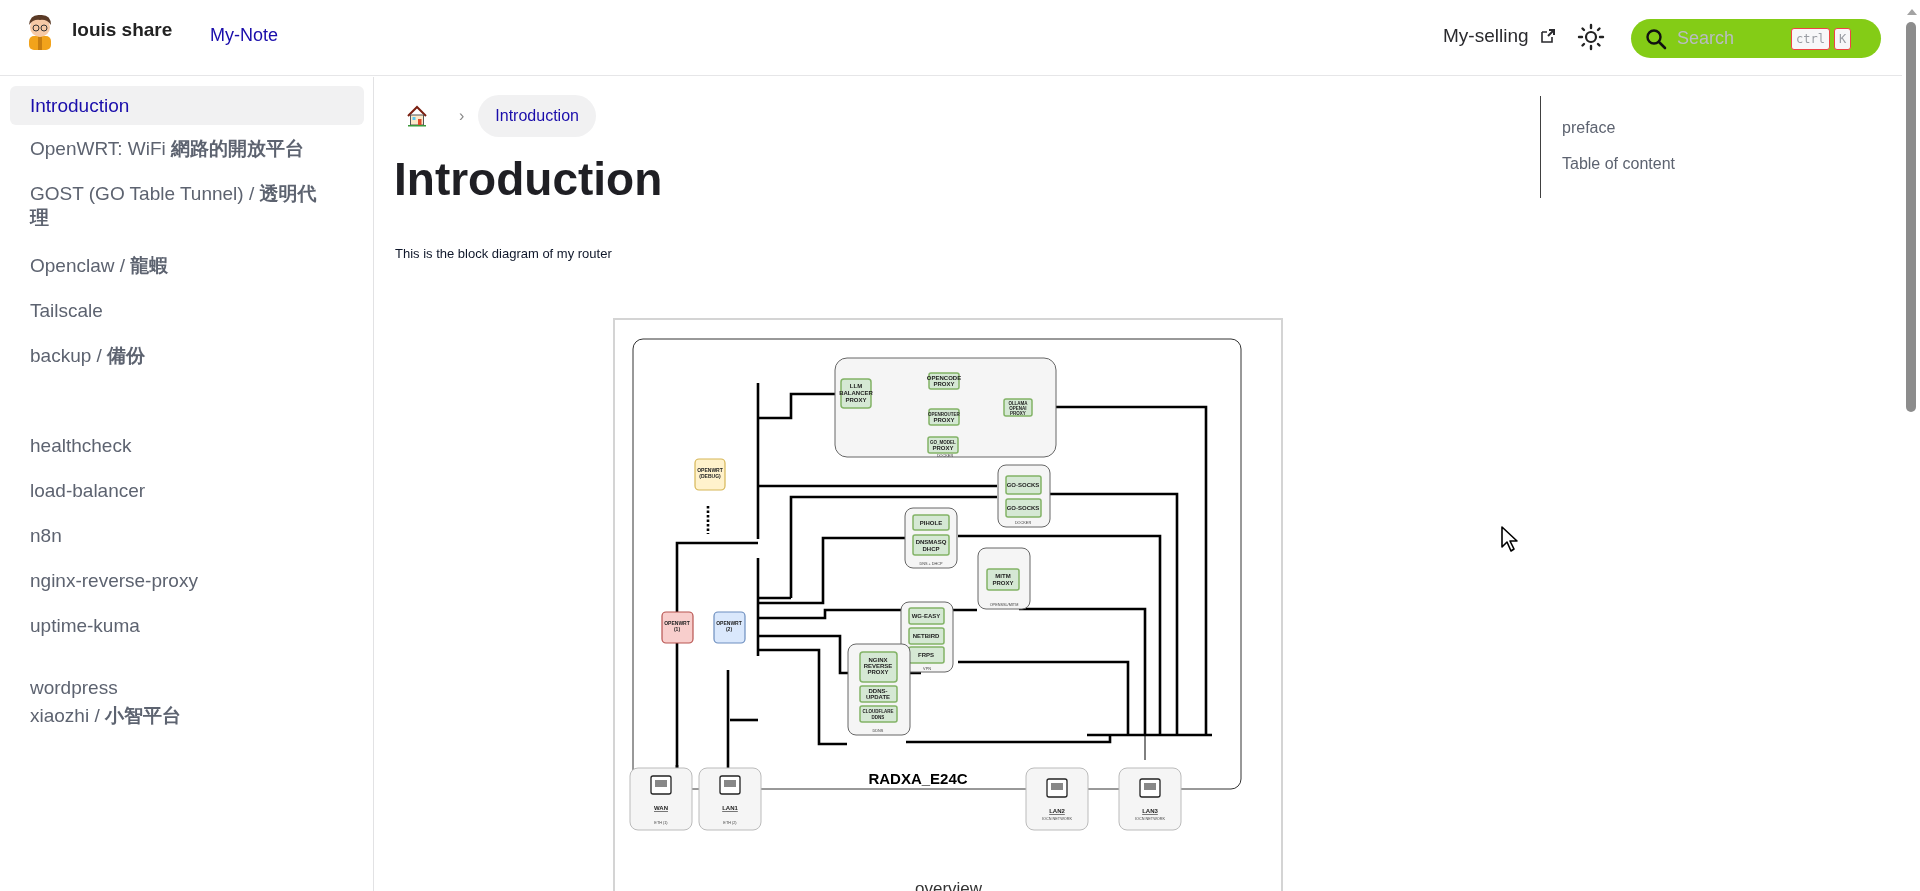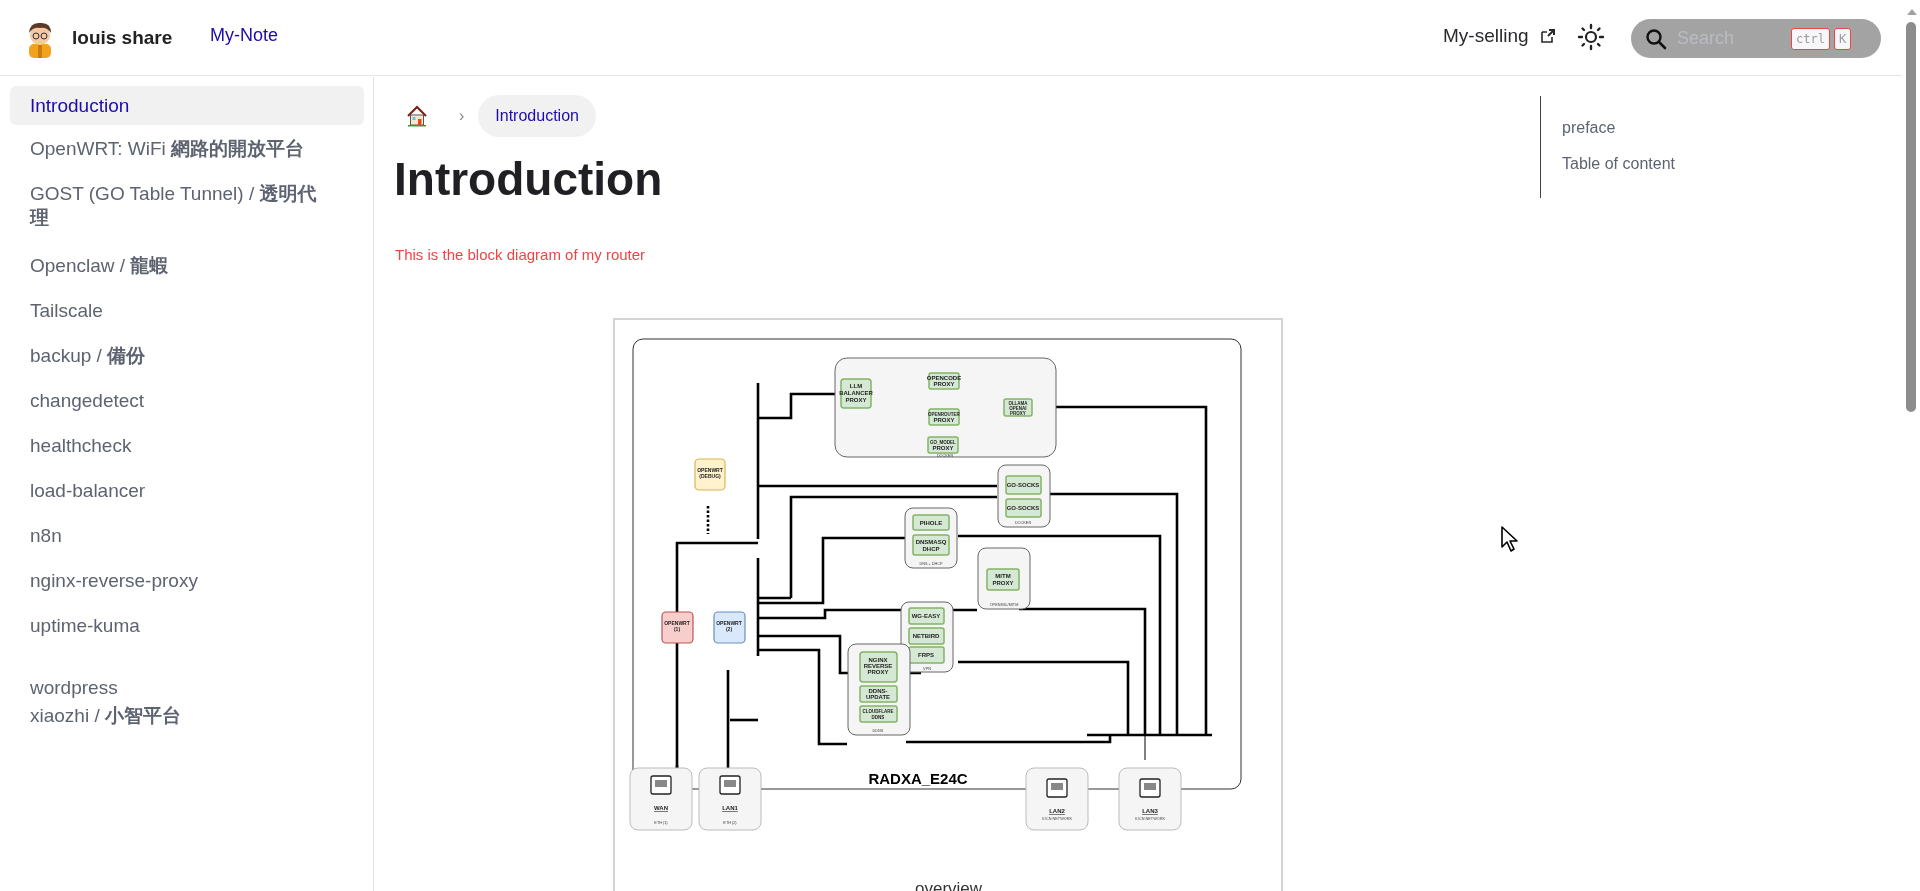--- a/index.html
+++ b/index.html
@@ -1,40 +1,40 @@
 <!DOCTYPE html>
 <html><head>
 <meta charset="utf-8">
 <style>
   * { box-sizing: border-box; margin: 0; padding: 0; }
   html, body { width: 1920px; height: 891px; overflow: hidden; background: #ffffff; font-family: "Liberation Sans", sans-serif; color: #1f1f24; }
   .header { position: absolute; left: 0; top: 0; width: 1902px; height: 76px; border-bottom: 1px solid #e6e6e8; background: #fff; }
-  .brand { position: absolute; left: 22px; top: 18px; display: flex; align-items: center; }
+  .brand { position: absolute; left: 22px; top: 10px; display: flex; align-items: center; }
   .avatar { width: 36px; height: 40px; position: relative; }
   .brand-title { margin-left: 14px; font-size: 19px; font-weight: bold; color: #222; }
   .nav-link { position: absolute; left: 210px; top: 25px; font-size: 18px; color: #1a0dab; text-decoration: none; }
   .ext-link { position: absolute; left: 1443px; top: 25px; font-size: 19px; color: #2a2a2e; display: flex; align-items: center; gap: 11px; }
   .theme-btn { position: absolute; left: 1576px; top: 22px; width: 30px; height: 30px; }
-  .search { position: absolute; left: 1631px; top: 19px; width: 250px; height: 39px; border-radius: 20px; background: #a3a3a3; display: flex; align-items: center; padding-left: 14px; }
+  .search { position: absolute; left: 1631px; top: 19px; width: 250px; height: 39px; border-radius: 20px; background: #84cc16; display: flex; align-items: center; padding-left: 14px; }
   .search input { border: none; background: transparent; outline: none; font-size: 18px; width: 110px; margin-left: 10px; color: #333; font-family: "Liberation Sans", sans-serif; }
   .search input::placeholder { color: #b9bcc3; }
   .kbd { font-family: "DejaVu Sans Mono", monospace; font-size: 12px; color: #9a9da4; border: 1px solid #ef4444; border-radius: 3px; background: #f7f7f9; padding: 2px 4px; margin-left: 4px; height: 22px; line-height: 16px; }
   .scrollbar { position: absolute; left: 1902px; top: 0; width: 18px; height: 891px; background: #fff; }
   .scroll-up { position: absolute; left: 5px; top: 9px; width: 0; height: 0; border-left: 5px solid transparent; border-right: 5px solid transparent; border-bottom: 6px solid #a3a3a3; }
   .scroll-thumb { position: absolute; left: 4px; top: 22px; width: 10px; height: 390px; background: #8c8c8c; border-radius: 5px; }
   .sidebar { position: absolute; left: 0; top: 77px; width: 374px; height: 814px; border-right: 1px solid #e2e2e4; }
   .side-item { position: absolute; left: 10px; width: 354px; padding: 0 20px; font-size: 19px; color: #5d6370; line-height: 24px; cursor: pointer; }
   .side-item.active { background: #f1f1f2; color: #1a0dab; border-radius: 6px; height: 39px; line-height: 39px; }
   .side-item .cjk { font-weight: bold; }
   .breadcrumb { position: absolute; left: 405px; top: 95px; display: flex; align-items: center; }
   .home-icon { width: 24px; height: 24px; }
   .crumb-sep { margin: 0 14px 0 30px; color: #888; font-size: 16px; }
   .crumb-pill { background: #f1f1f2; border-radius: 22px; height: 42px; line-height: 42px; padding: 0 17px; color: #1a0dab; font-size: 16px; }
   h1 { position: absolute; left: 394px; top: 152px; font-size: 46px; font-weight: bold; color: #1f1f24; }
-  .para { position: absolute; left: 395px; top: 246px; font-size: 15px; color: #ef4444; }
+  .para { position: absolute; left: 395px; top: 246px; font-size: 13px; color: #0f172a; }
   .figure { position: absolute; left: 613px; top: 318px; width: 670px; height: 605px; border: 2px solid #d4d4d4; background: #fff; }
   .caption { position: absolute; left: 915px; top: 879px; font-size: 17px; color: #333; }
   .toc { position: absolute; left: 1540px; top: 96px; width: 340px; height: 102px; border-left: 1px solid #404040; }
   .toc-item { position: absolute; left: 21px; font-size: 16px; color: #5d6370; cursor: pointer; }
   .cursor { position: absolute; left: 1500px; top: 525px; width: 24px; height: 30px; }
   svg text { font-family: "Liberation Sans", sans-serif; }
 </style>
 </head>
 <body>
 
@@ -91,21 +91,20 @@
   <div class="scroll-thumb"></div>
 </div>
 
 <nav class="sidebar">
   <div class="side-item active" style="top:9px;"><span>Introduction</span></div>
   <div class="side-item" style="top:60px;"><span>OpenWRT: WiFi </span><span class="cjk">網路的開放平台</span></div>
   <div class="side-item" style="top:105px;width:330px;"><span>GOST (GO Table Tunnel) / </span><span class="cjk">透明代理</span></div>
   <div class="side-item" style="top:177px;"><span>Openclaw / </span><span class="cjk">龍蝦</span></div>
   <div class="side-item" style="top:222px;"><span>Tailscale</span></div>
   <div class="side-item" style="top:267px;"><span>backup / </span><span class="cjk">備份</span></div>
-  <div class="side-item" style="top:312px;"><span>changedetect</span></div>
   <div class="side-item" style="top:357px;"><span>healthcheck</span></div>
   <div class="side-item" style="top:402px;"><span>load-balancer</span></div>
   <div class="side-item" style="top:447px;"><span>n8n</span></div>
   <div class="side-item" style="top:492px;"><span>nginx-reverse-proxy</span></div>
   <div class="side-item" style="top:537px;"><span>uptime-kuma</span></div>
   <div class="side-item" style="top:569px;margin-top:30px;"><span>wordpress</span></div>
   <div class="side-item" style="top:627px;"><span>xiaozhi / </span><span class="cjk">小智平台</span></div>
 </nav>
 
 <div class="breadcrumb">

